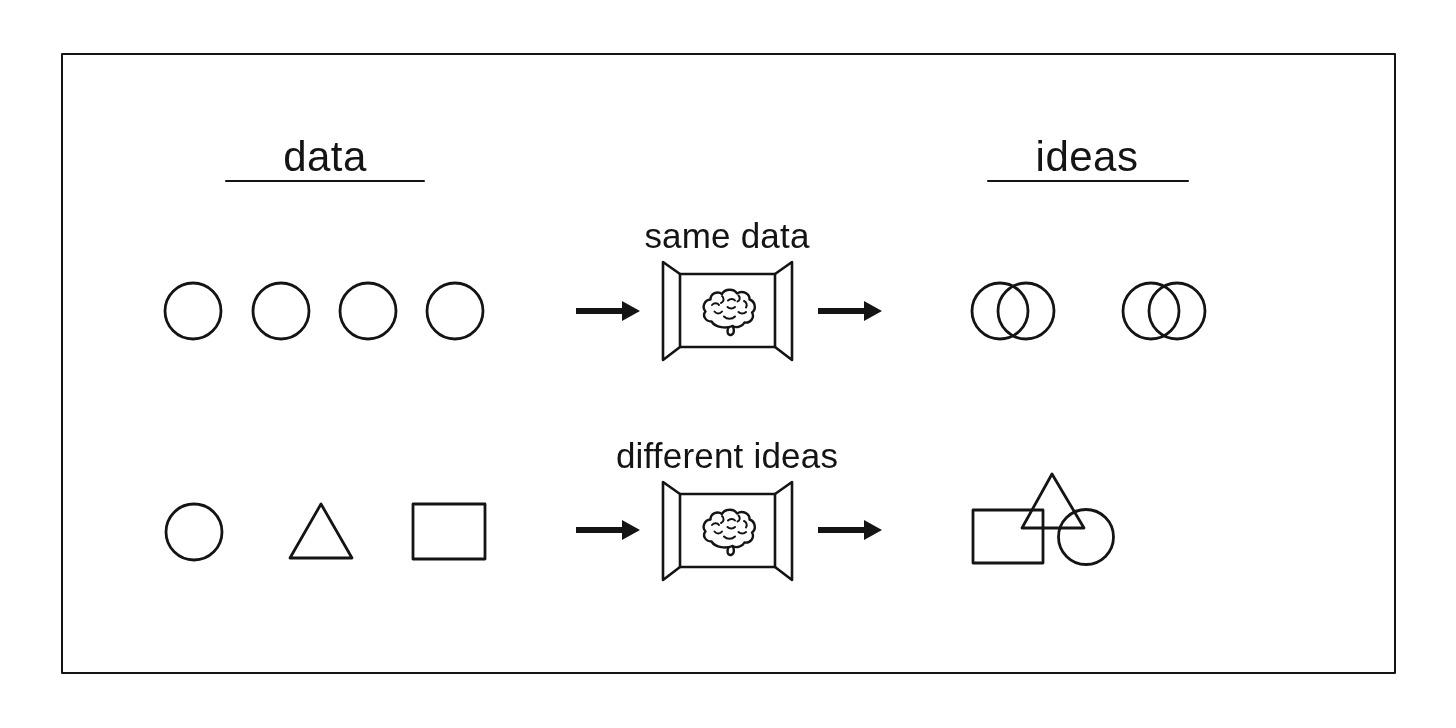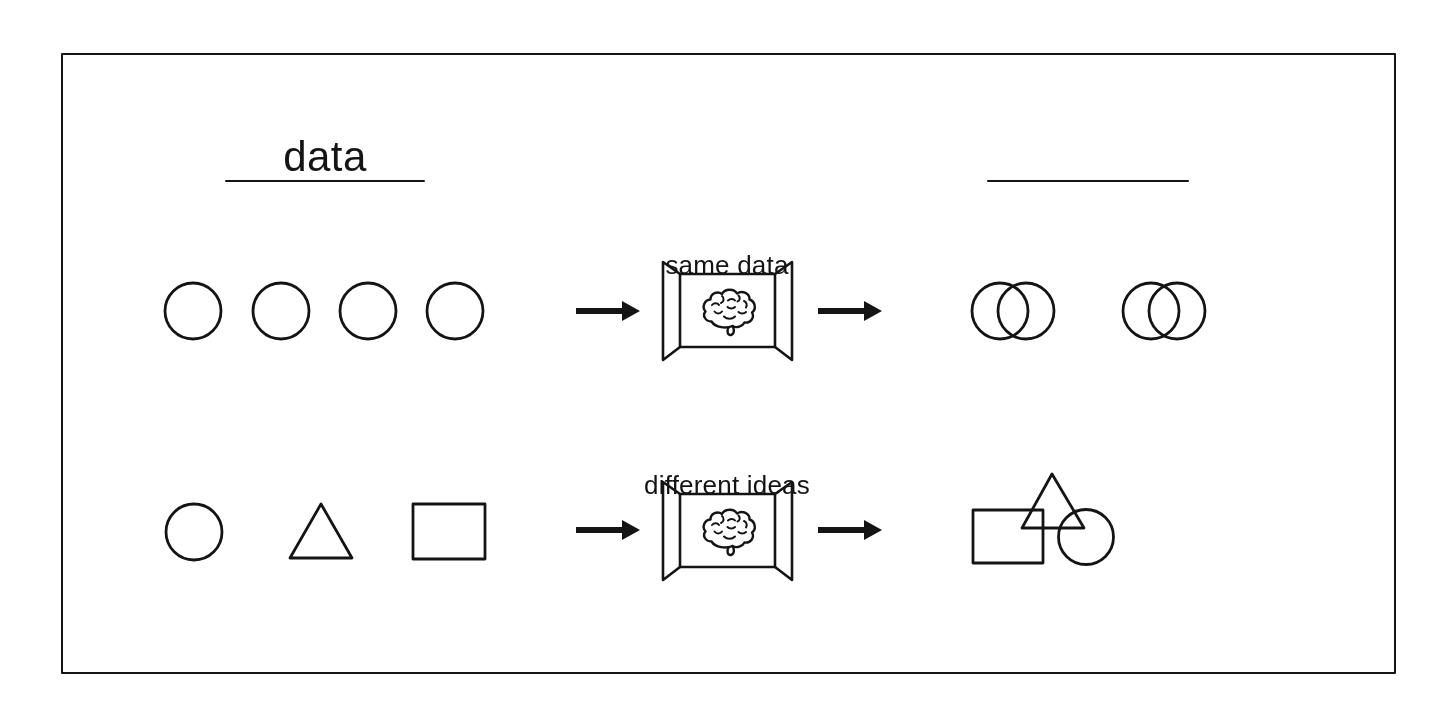--- a/index.html
+++ b/index.html
@@ -7,21 +7,21 @@
     width: 1456px; height: 728px;
     background: #ffffff;
     font-family: "Liberation Sans", "DejaVu Sans", sans-serif;
     color: #141414;
     overflow: hidden;
   }
   .canvas { position: relative; width: 1193px; height: 728px; background: #ffffff; }
   .art { position: absolute; left: 0; top: 0; width: 1456px; height: 728px; }
   .label { position: absolute; transform: translateX(-50%); white-space: nowrap; color: #141414; }
   .title { font-size: 42px; line-height: 42px; letter-spacing: 0.5px; }
-  .flow-label { font-size: 26px; line-height: 26px; letter-spacing: 0.2px; margin-top: 29px; }
+  .flow-label { font-size: 35px; line-height: 26px; letter-spacing: 0.2px; }
 </style>
 </head>
 <body>
 
 <div class="canvas">
 
   <svg class="art" viewBox="0 0 1456 728" fill="none" stroke="#141414" stroke-width="2.8" stroke-linecap="round" stroke-linejoin="round">
 
     <defs>
       <g id="procbox">
@@ -81,16 +81,17 @@
     <use href="#arrow" xlink:href="#arrow" transform="translate(818,530)"></use>
 
     <g>
       <rect x="973" y="510" width="70" height="53"></rect>
       <path d="M1052 474 L1022 528 L1084 528 Z"></path>
       <circle cx="1086" cy="537" r="27.5"></circle>
     </g>
   </svg>
 
   <div class="label title" style="left:325px; top:136px;">data</div>
+  <div class="label title" style="left:1087px; top:136px;">ideas</div>
   <div class="label flow-label" style="left:727px; top:223px;">same data</div>
   <div class="label flow-label" style="left:727px; top:443px;">different ideas</div>
 
 </div>
 
 </body></html>

